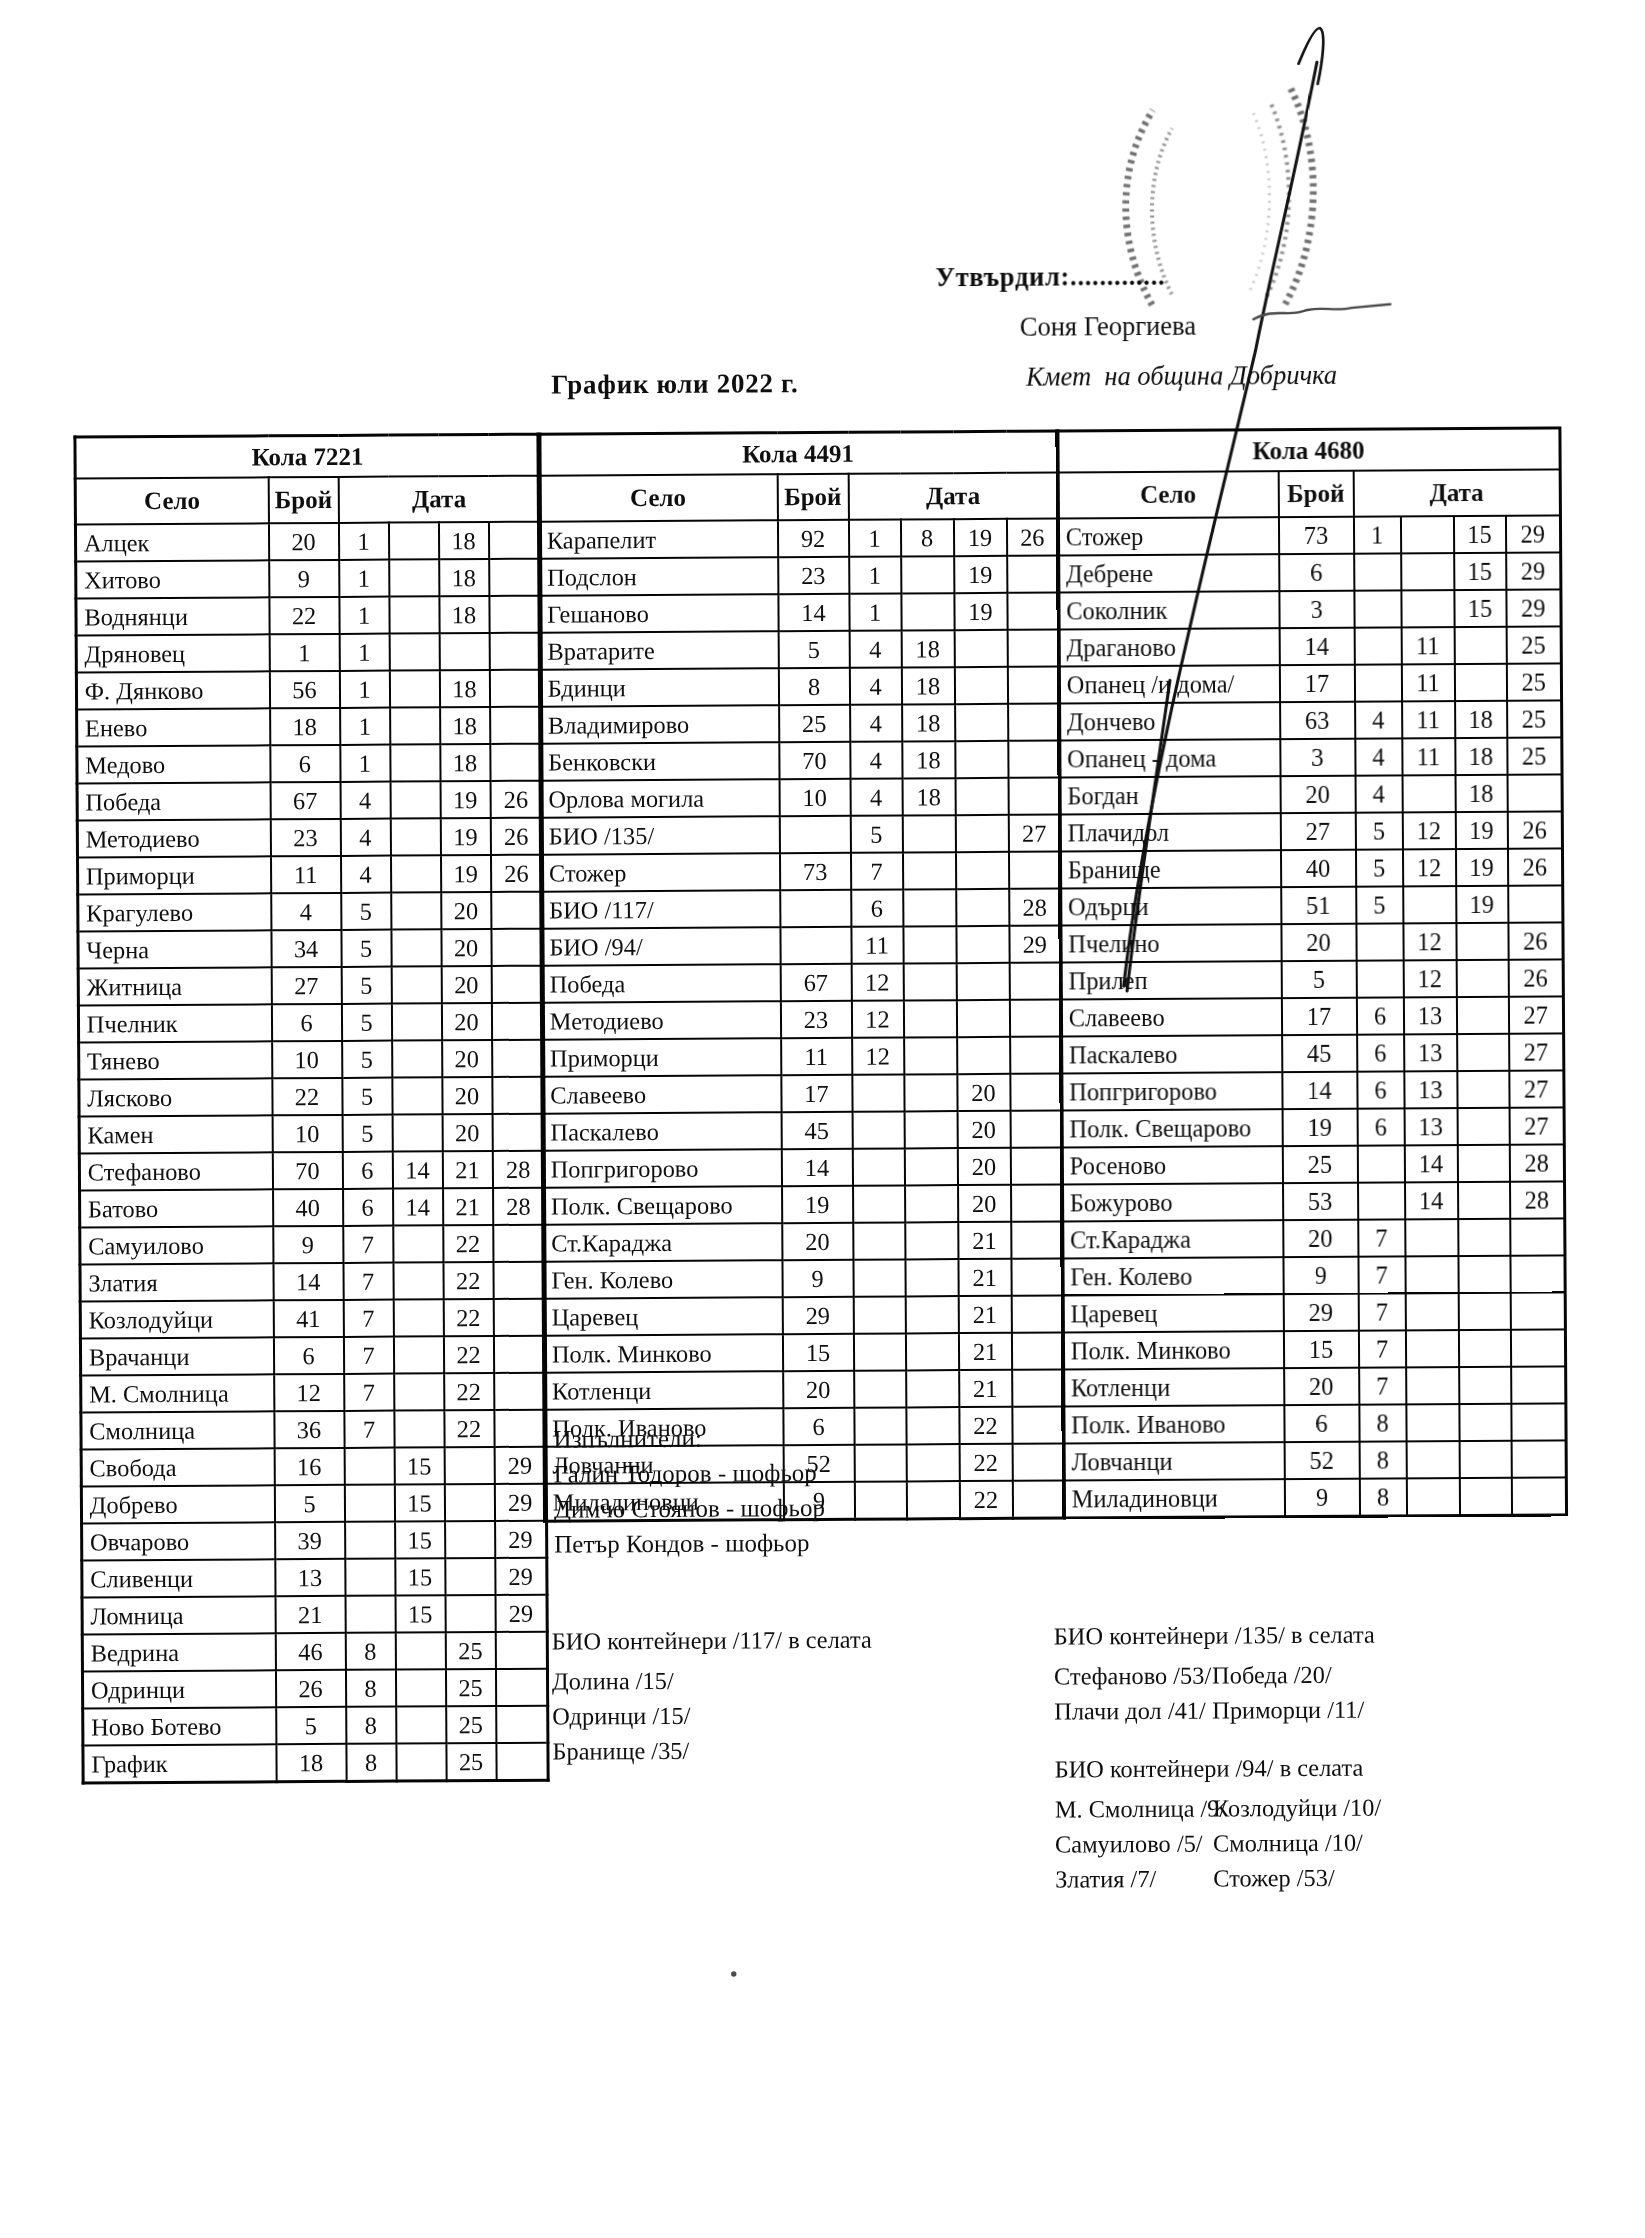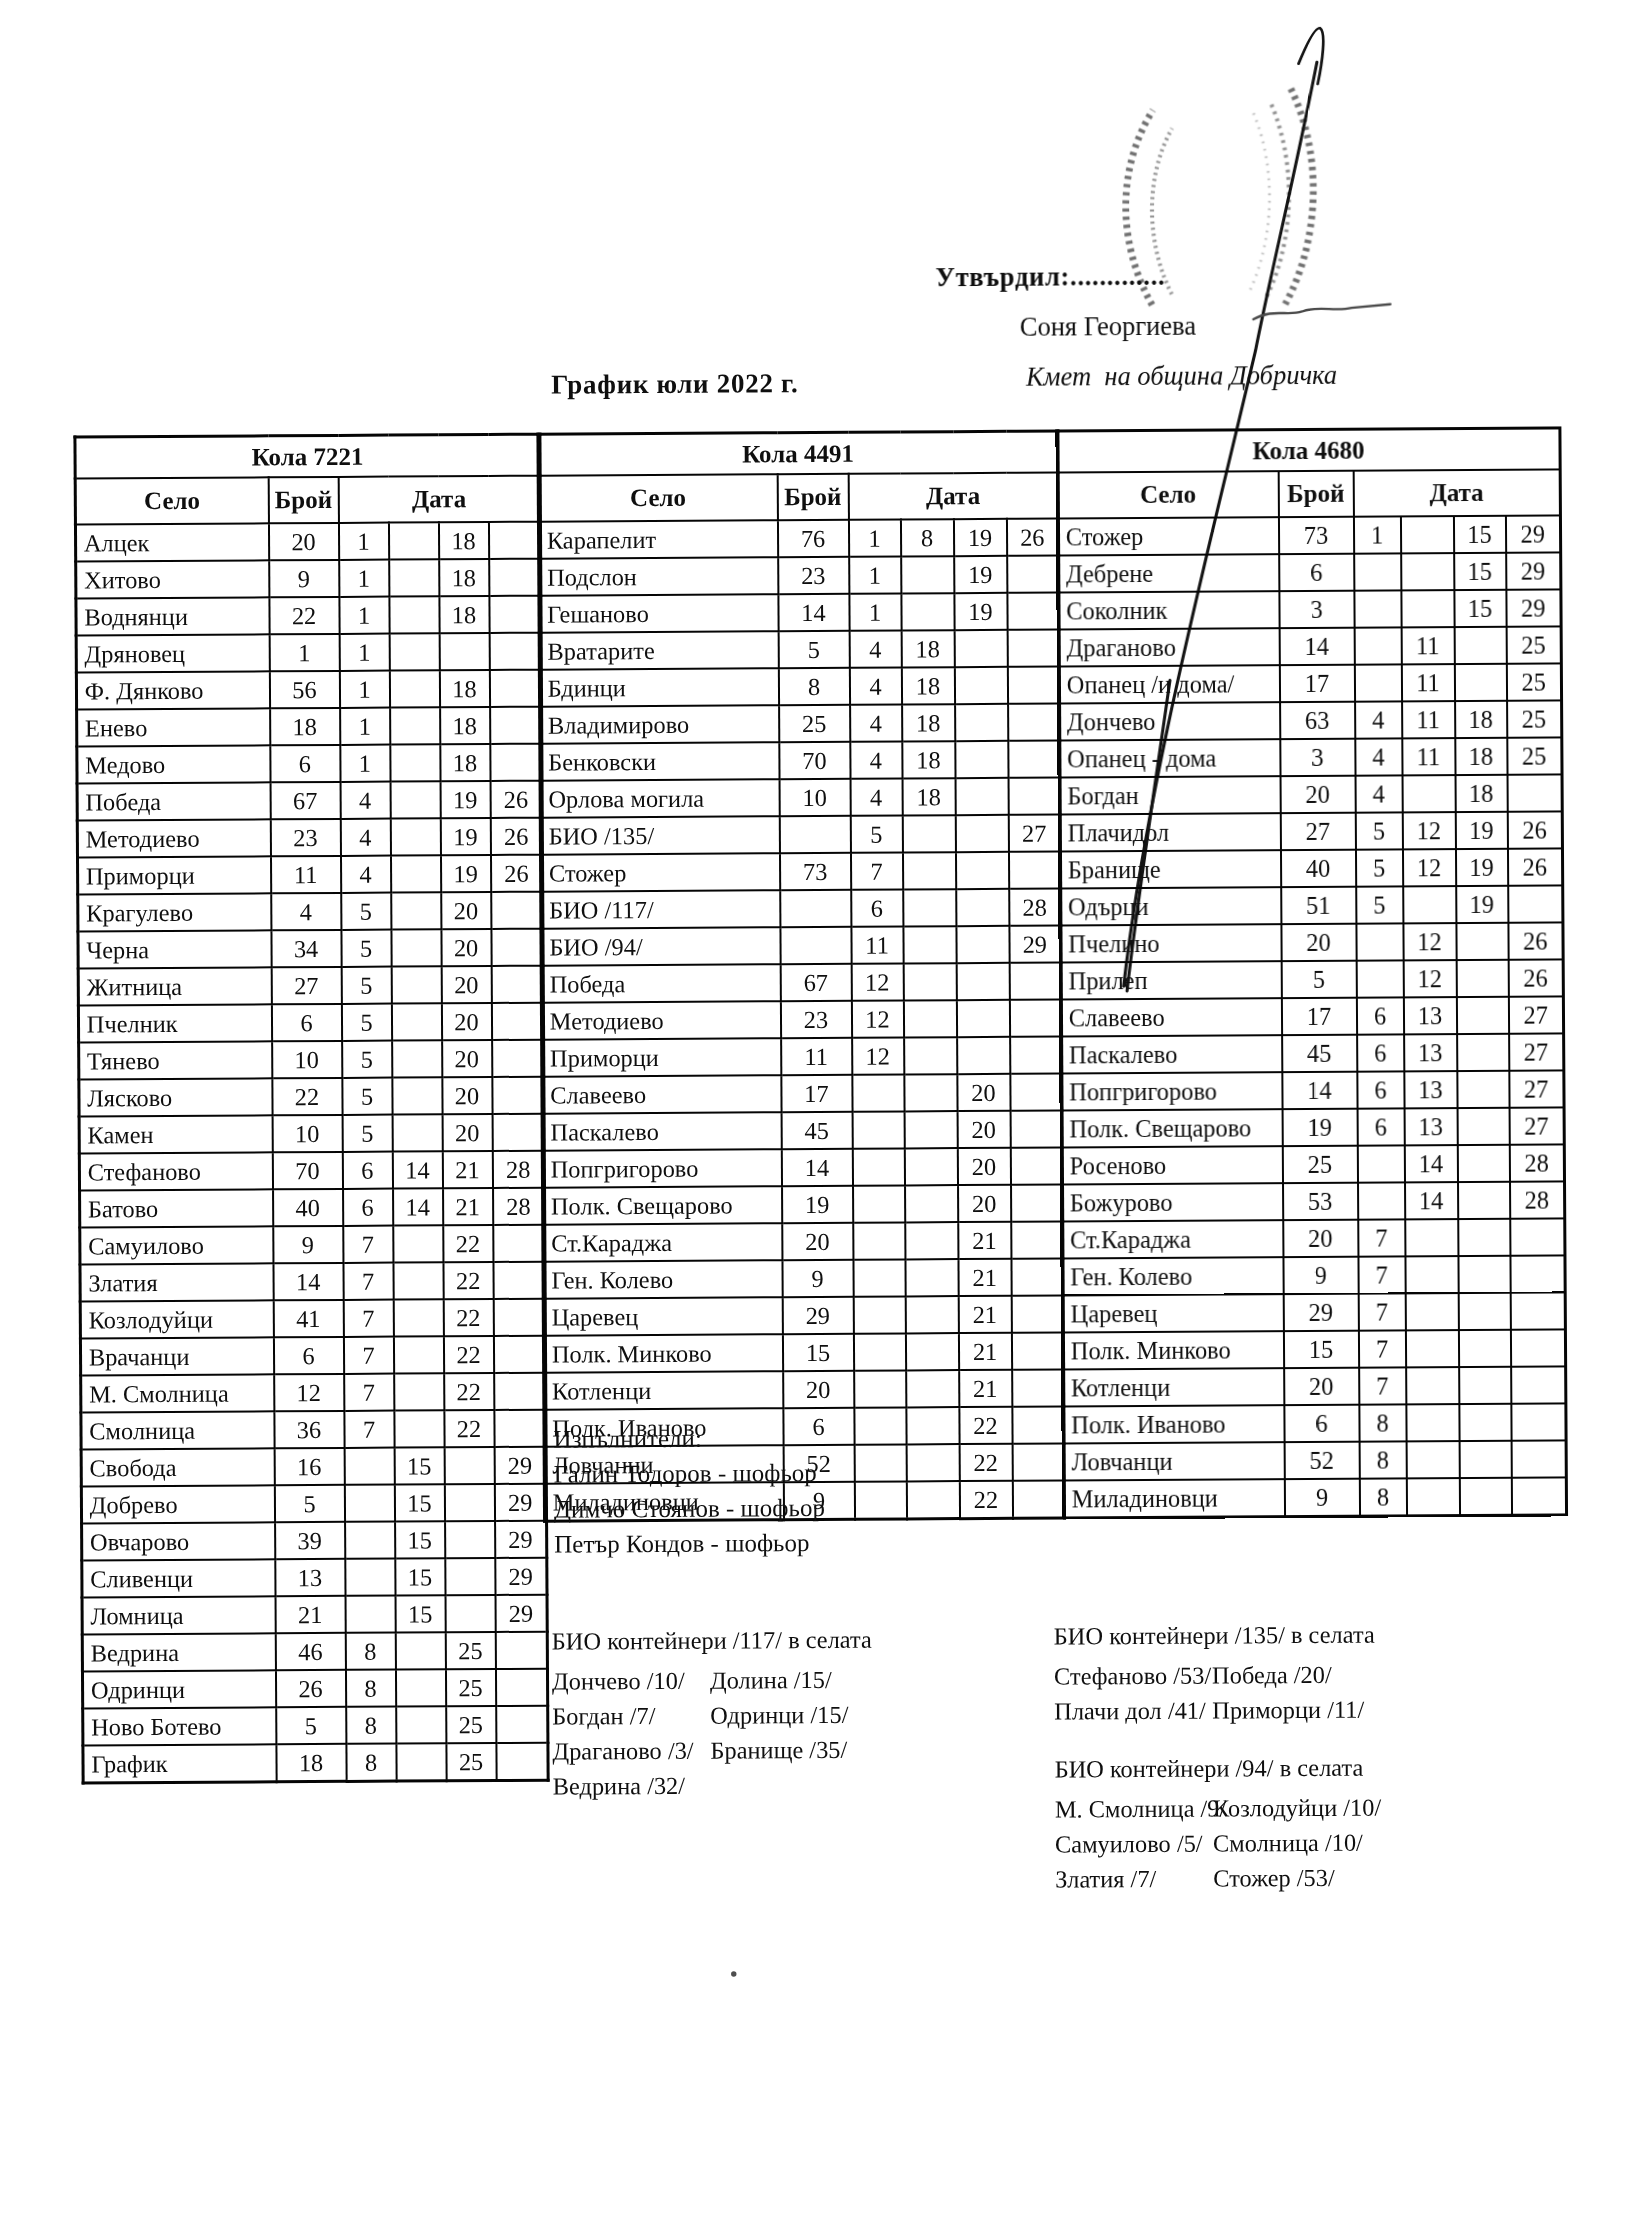--- a/index.html
+++ b/index.html
@@ -387,21 +387,21 @@
         </tr>
       <tr class="head-row">
         <th>Село</th>
         <th class="h-broy">Брой</th>
         <th colspan="4">Дата</th>
       </tr>
     </thead>
     <tbody>
         <tr>
           <td class="selo">Карапелит</td>
-          <td class="broy">76</td>
+          <td class="broy">92</td>
           <td class="d">1</td>
           <td class="d">8</td>
           <td class="d">19</td>
           <td class="d">26</td>
         </tr>
         <tr>
           <td class="selo">Подслон</td>
           <td class="broy">23</td>
           <td class="d">1</td>
           <td class="d"></td>
@@ -855,26 +855,20 @@
     <div>
         <div>Галин Тодоров - шофьор</div>
         <div>Димчо Стоянов - шофьор</div>
         <div>Петър Кондов - шофьор</div>
       </div>
   </div>
 
   <div class="note note117">
     <div class="note-title">БИО контейнери /117/ в селата</div>
     <div class="note-body">
-      <div class="ncol c1">
-          <div>Дончево /10/</div>
-          <div>Богдан /7/</div>
-          <div>Драганово /3/</div>
-          <div>Ведрина /32/</div>
-        </div>
       <div class="ncol c2">
           <div>Долина /15/</div>
           <div>Одринци /15/</div>
           <div>Бранище /35/</div>
         </div>
     </div>
   </div>
 
   <div class="note note135">
     <div class="note-title">БИО контейнери /135/ в селата</div>

